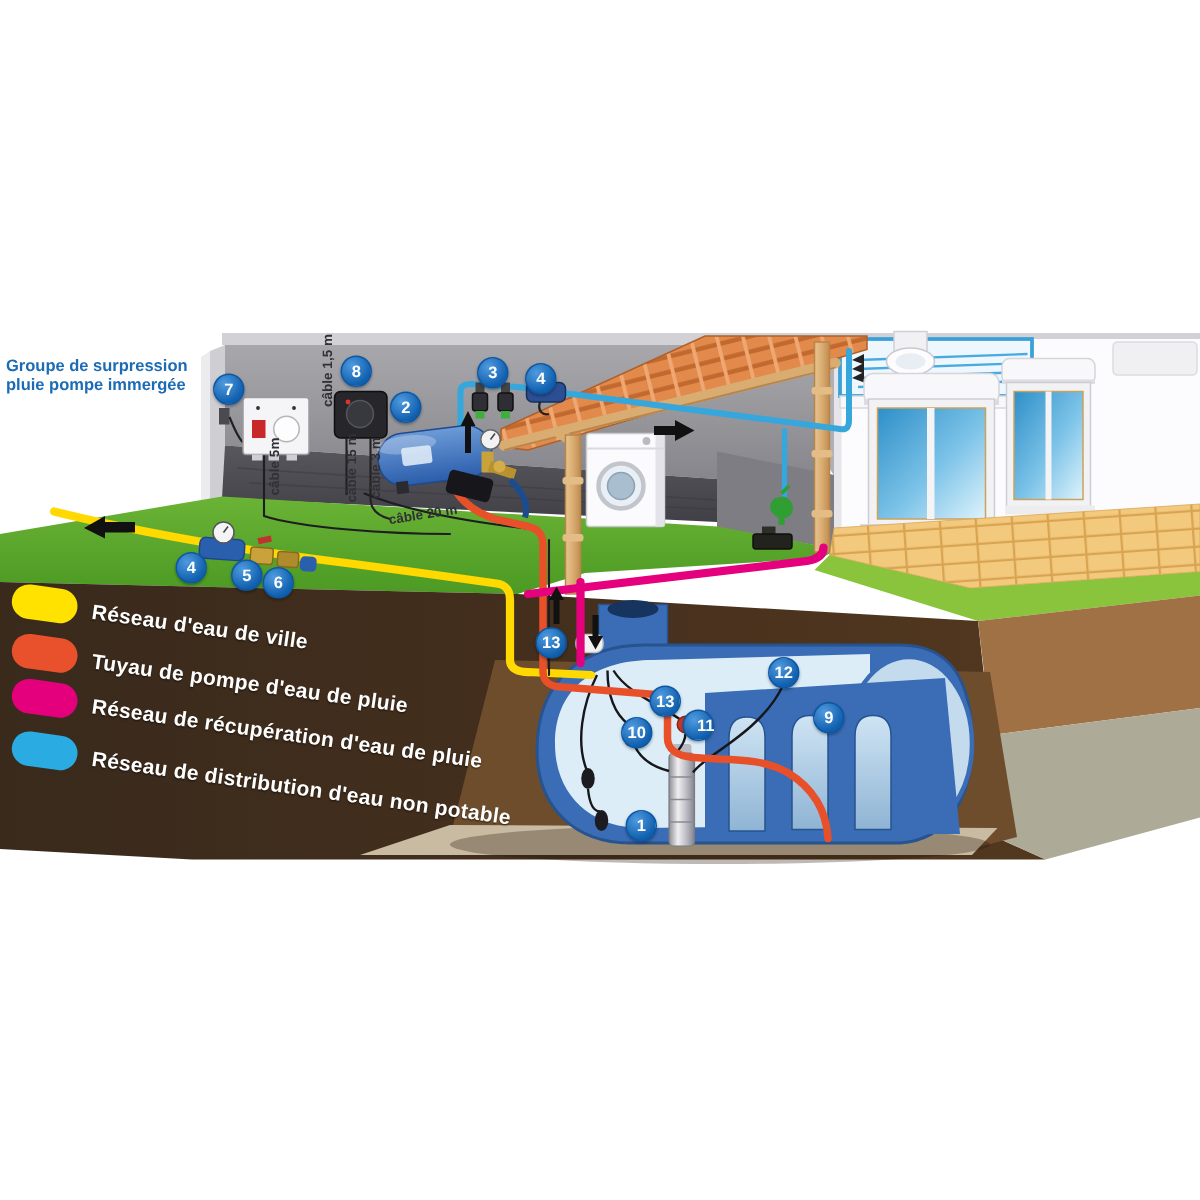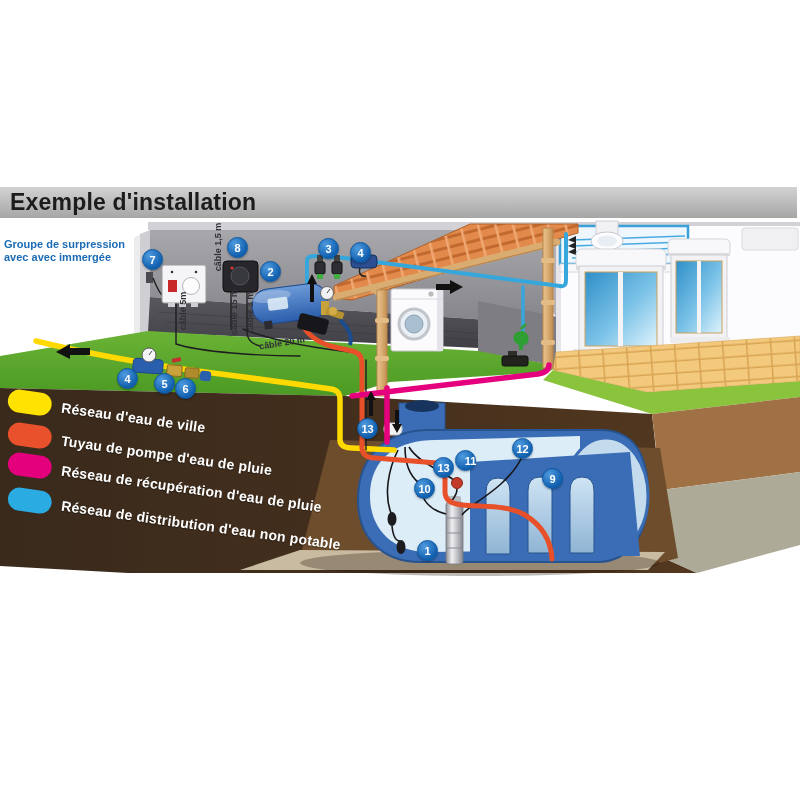--- a/index.html
+++ b/index.html
@@ -301,27 +301,24 @@
 
     <g fill="#111">
       <polygon points="56,352 70,344 70,348 90,348 90,355 70,355 70,359"></polygon>
       <polygon points="307,284 312,274 317,284 314,284 314,302 310,302 310,284"></polygon>
       <polygon points="463,287 450,280 450,284 436,284 436,290 450,290 450,294"></polygon>
       <polygon points="366,400 371,391 376,400 373,400 373,416 369,416 369,400"></polygon>
       <polygon points="395,410 399,410 399,424 402,424 397,433 392,424 395,424"></polygon>
     </g>
   </svg>
 
-  <div class="title-bar">
-    <span>Exemple d'installation</span>
-  </div>
 
   <div class="subtitle">
     <div>Groupe de surpression</div>
-    <div>avec avec immergée</div>
+    <div>pluie pompe immergée</div>
   </div>
 
   <div class="legend-row" style="left:8px;top:388px;">
     <div class="pill" style="background: rgb(255, 226, 0);"></div>
     <div class="legend-label">Réseau d'eau de ville</div>
   </div>
   <div class="legend-row" style="left:8px;top:421px;">
     <div class="pill" style="background: rgb(232, 81, 43);"></div>
     <div class="legend-label">Tuyau de pompe d'eau de pluie</div>
   </div>
@@ -344,18 +341,18 @@
   <div class="marker" style="left:260px;top:261px;">2</div>
   <div class="marker" style="left:318px;top:238px;">3</div>
   <div class="marker" style="left:350px;top:242px;">4</div>
   <div class="marker" style="left:117px;top:368px;">4</div>
   <div class="marker" style="left:154px;top:373px;">5</div>
   <div class="marker" style="left:175px;top:378px;">6</div>
   <div class="marker" style="left:142px;top:249px;">7</div>
   <div class="marker" style="left:227px;top:237px;">8</div>
   <div class="marker" style="left:542px;top:468px;">9</div>
   <div class="marker" style="left:398px;top:478px;margin-left:16px;">10</div>
-  <div class="marker" style="left:455px;top:450px;padding-left:10px;">11</div>
+  <div class="marker" style="left:455px;top:473px;padding-left:10px;">11</div>
   <div class="marker" style="left:512px;top:438px;">12</div>
   <div class="marker" style="left:357px;top:418px;">13</div>
   <div class="marker" style="left:433px;top:457px;">13</div>
 
 </div>
 
 </body></html>

